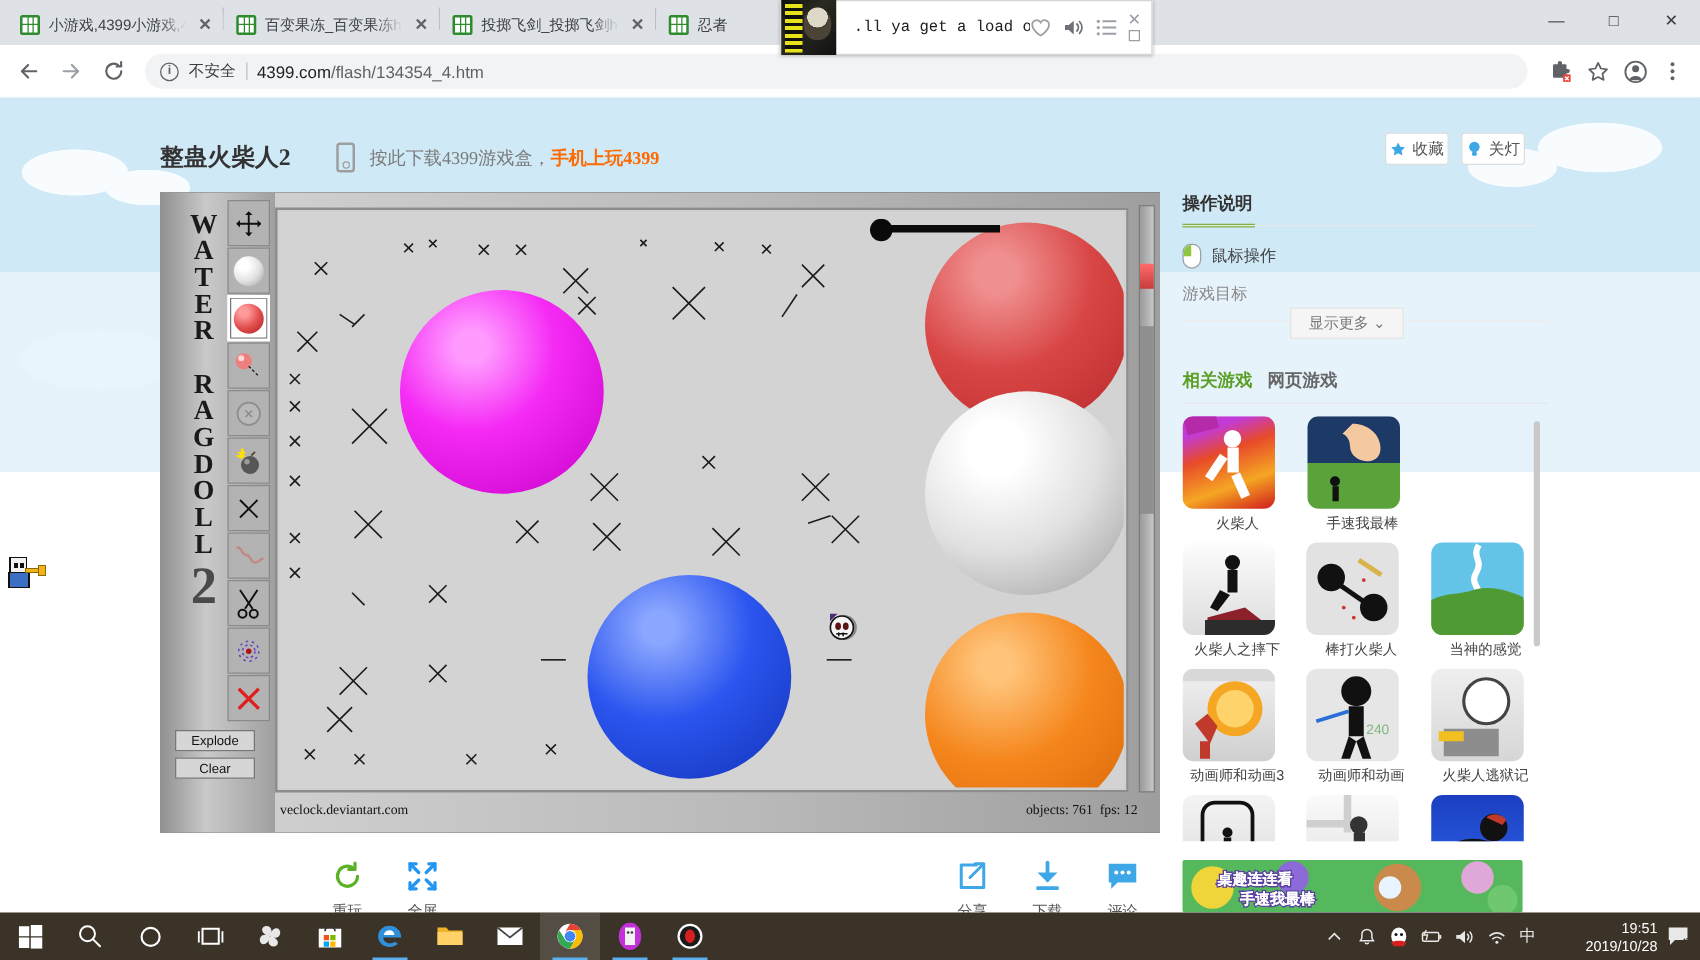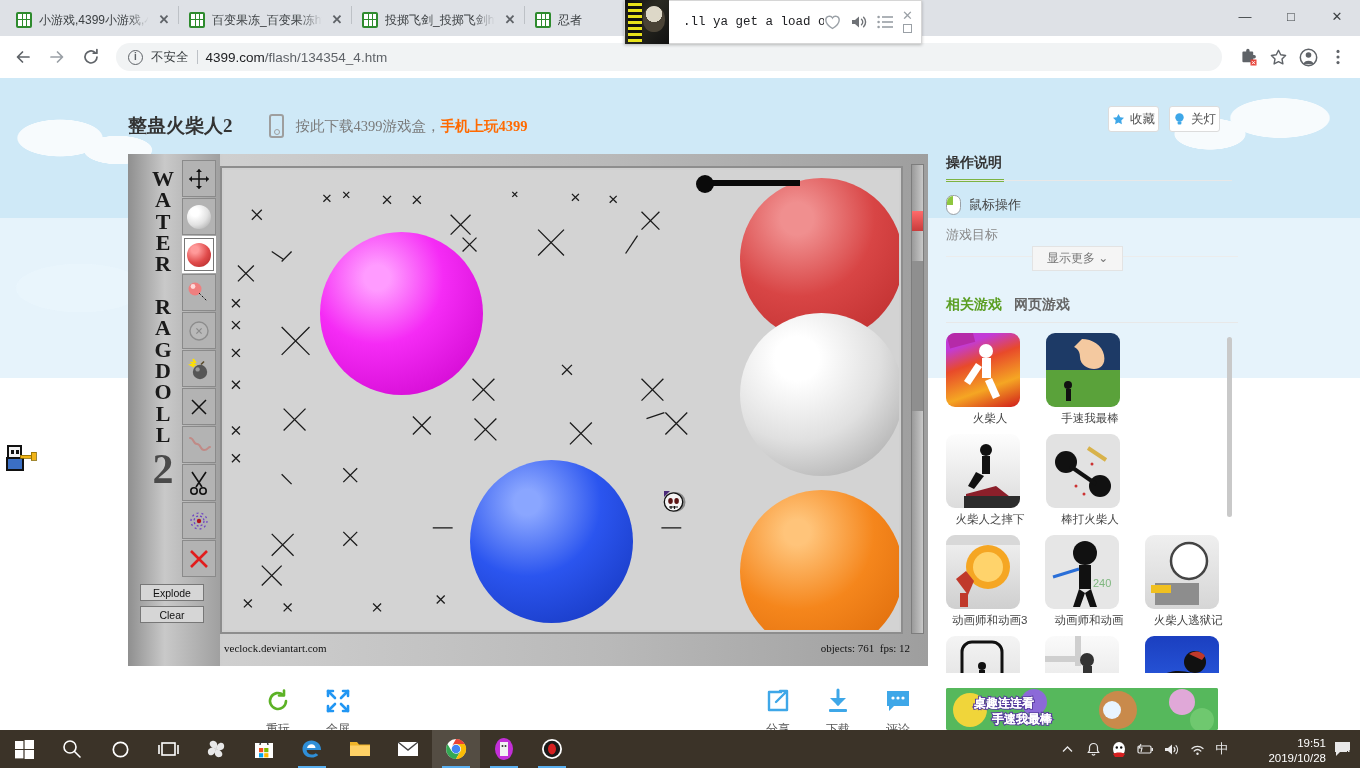--- a/index.html
+++ b/index.html
@@ -670,20 +670,29 @@
                     <path d="M42 14l18 12" stroke="#d8b24a" stroke-width="4"></path>
                     <g fill="#c33">
                       <circle cx="30" cy="52" r="1.5"></circle>
                       <circle cx="38" cy="60" r="1.5"></circle>
                       <circle cx="46" cy="30" r="1.5"></circle>
                     </g>
                   </svg>
               </div>
               <div class="cname">棒打火柴人</div>
             </div>
+            <div class="cell">
+              <div class="thumb" style="background:linear-gradient(#63c4e8 0 62%,#5aa23a 62% 100%);">
+                <svg width="74" height="74" viewBox="0 0 74 74">
+                    <path d="M38 2c-6 10 4 12-2 22s6 12 0 22-4 14-4 14" fill="none" stroke="#fff" stroke-width="5"></path>
+                    <path d="M0 46c12-6 22-4 34-8s28 0 40 6v30H0z" fill="#4f9a33"></path>
+                  </svg>
+              </div>
+              <div class="cname">当神的感觉</div>
+            </div>
           </div>
 
           <div class="row">
             <div class="cell">
               <div class="thumb" style="background:linear-gradient(#f2f2f2,#cfcfcf);">
                 <svg width="74" height="74" viewBox="0 0 74 74">
                     <rect x="0" y="0" width="74" height="10" fill="#d8d8d8"></rect>
                     <circle cx="42" cy="32" r="22" fill="#f5a623"></circle>
                     <circle cx="42" cy="32" r="15" fill="#ffd36b"></circle>
                     <path d="M10 44l10-8 8 10-6 14z" fill="#c0392b"></path>

